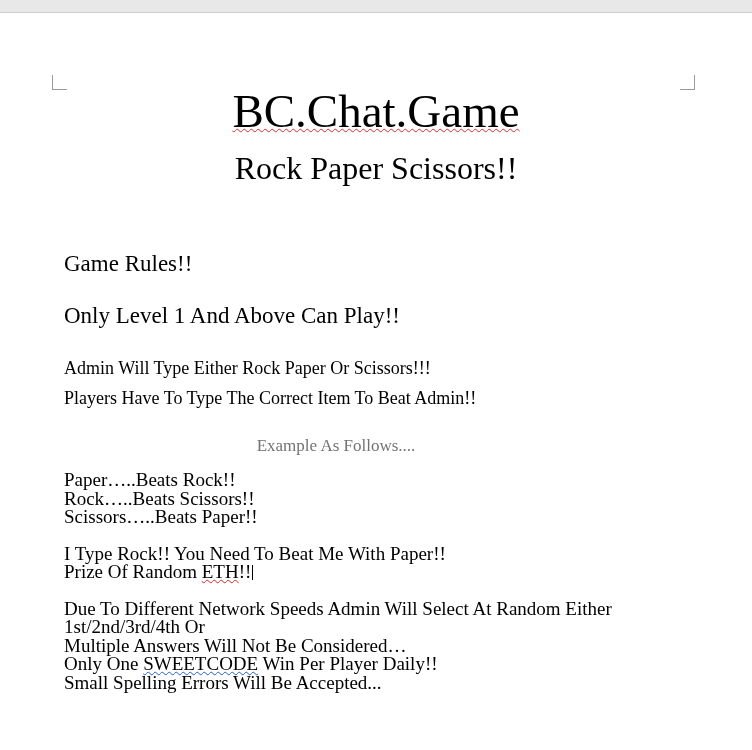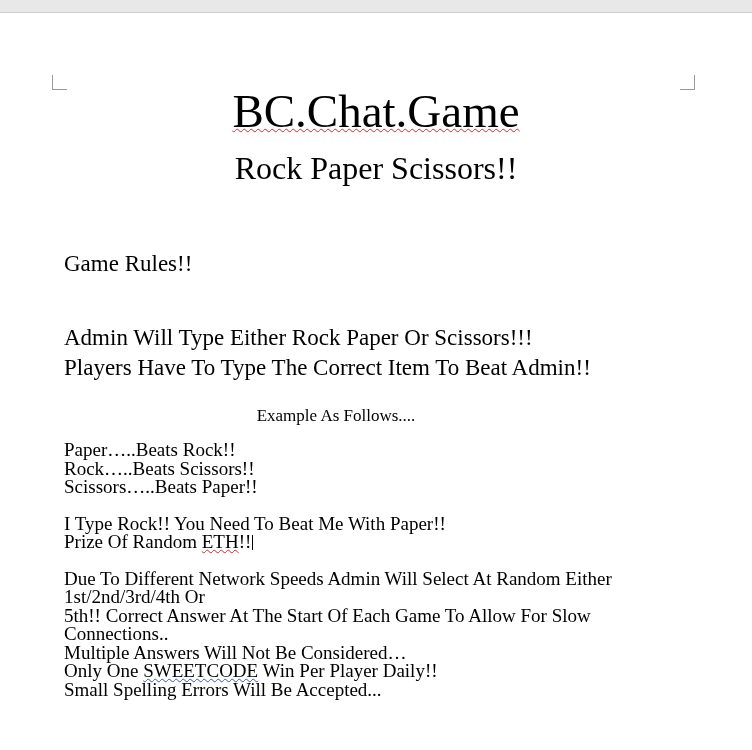--- a/index.html
+++ b/index.html
@@ -88,29 +88,29 @@
   .spacer-md { height: 22px; }
   .spacer-sm { height: 14px; }
   .center-line {
     text-align: left;
     font-size: 23px;
     line-height: 30px;
     color: #000000;
   }
   .heading-line {
     text-align: left;
-    font-size: 23px;
+    font-size: 18px;
     line-height: 30px;
     color: #000000;
   }
   .example-header {
     text-align: center;
     font-size: 17px;
     line-height: 22px;
-    color: #000000;
+    color: #737373;
     padding-right: 80px;
   }
   .small-line {
     text-align: left;
     font-size: 19px;
     line-height: 18.5px;
     color: #000000;
   }
   .blank-line {
     height: 18px;
@@ -155,20 +155,21 @@
       </div>
 
       <div class="title-2">Rock Paper Scissors!!</div>
 
       <div class="spacer-lg"></div>
 
       <div class="center-line">Game Rules!!</div>
 
       <div class="spacer-md"></div>
 
+      <div class="center-line">Only Level 1 And Above Can Play!!</div>
 
       <div class="spacer-md"></div>
 
       <div class="heading-line">Admin Will Type Either Rock Paper Or Scissors!!!</div>
       <div class="heading-line">Players Have To Type The Correct Item To Beat Admin!!</div>
 
       <div class="spacer-md"></div>
 
       <div class="example-header">Example As Follows....</div>
 
@@ -179,20 +180,19 @@
       <div class="small-line">Scissors…..Beats Paper!!</div>
 
       <div class="blank-line"></div>
 
       <div class="small-line">I Type Rock!! You Need To Beat Me With Paper!!</div>
       <div class="small-line">Prize Of Random <span class="spell-red">ETH</span>!!<span class="caret"></span></div>
 
       <div class="blank-line"></div>
 
       <div class="small-line">Due To Different Network Speeds Admin Will Select At Random Either 1st/2nd/3rd/4th Or</div>
-      <div class="small-line">5th!! Correct Answer At The Start Of Each Game To Allow For Slow Connections..</div>
       <div class="small-line">Multiple Answers Will Not Be Considered…</div>
       <div class="small-line"><span>Only One </span><span class="spell-blue">SWEETCODE</span><span> Win Per Player Daily!!</span></div>
       <div class="small-line">Small Spelling Errors Will Be Accepted...</div>
 
     </div>
   </div>
 </div>
 
 </body></html>

